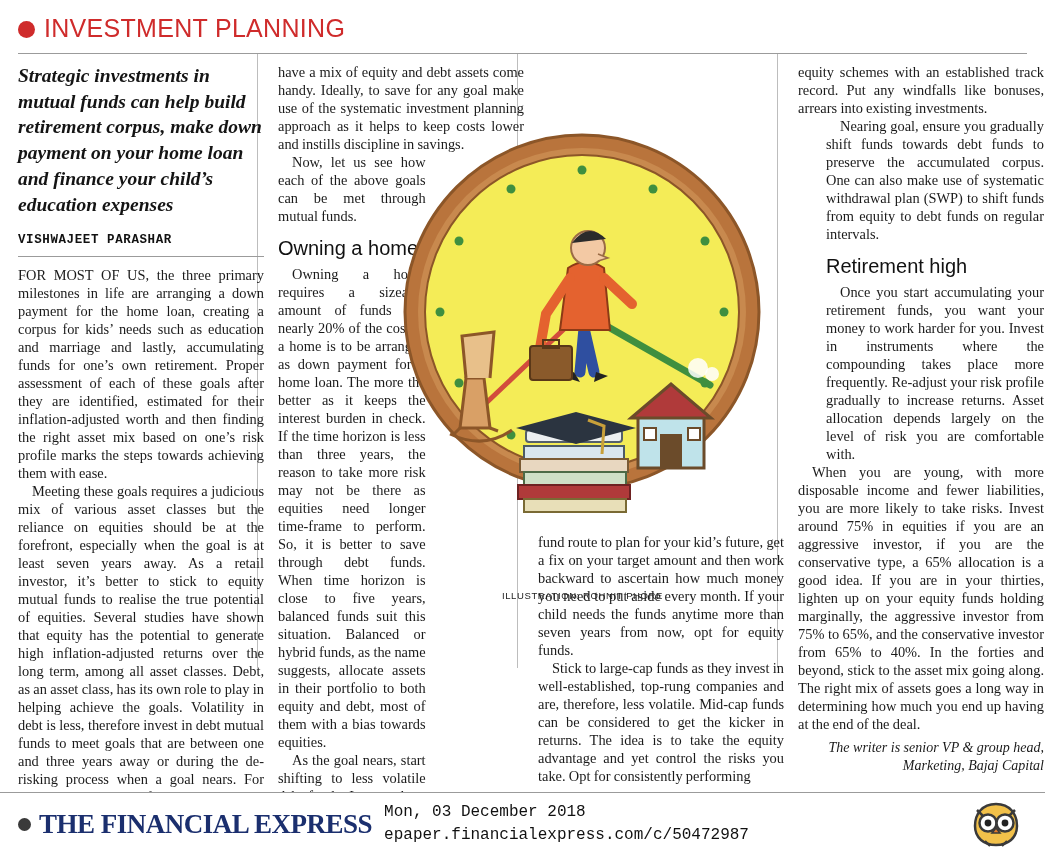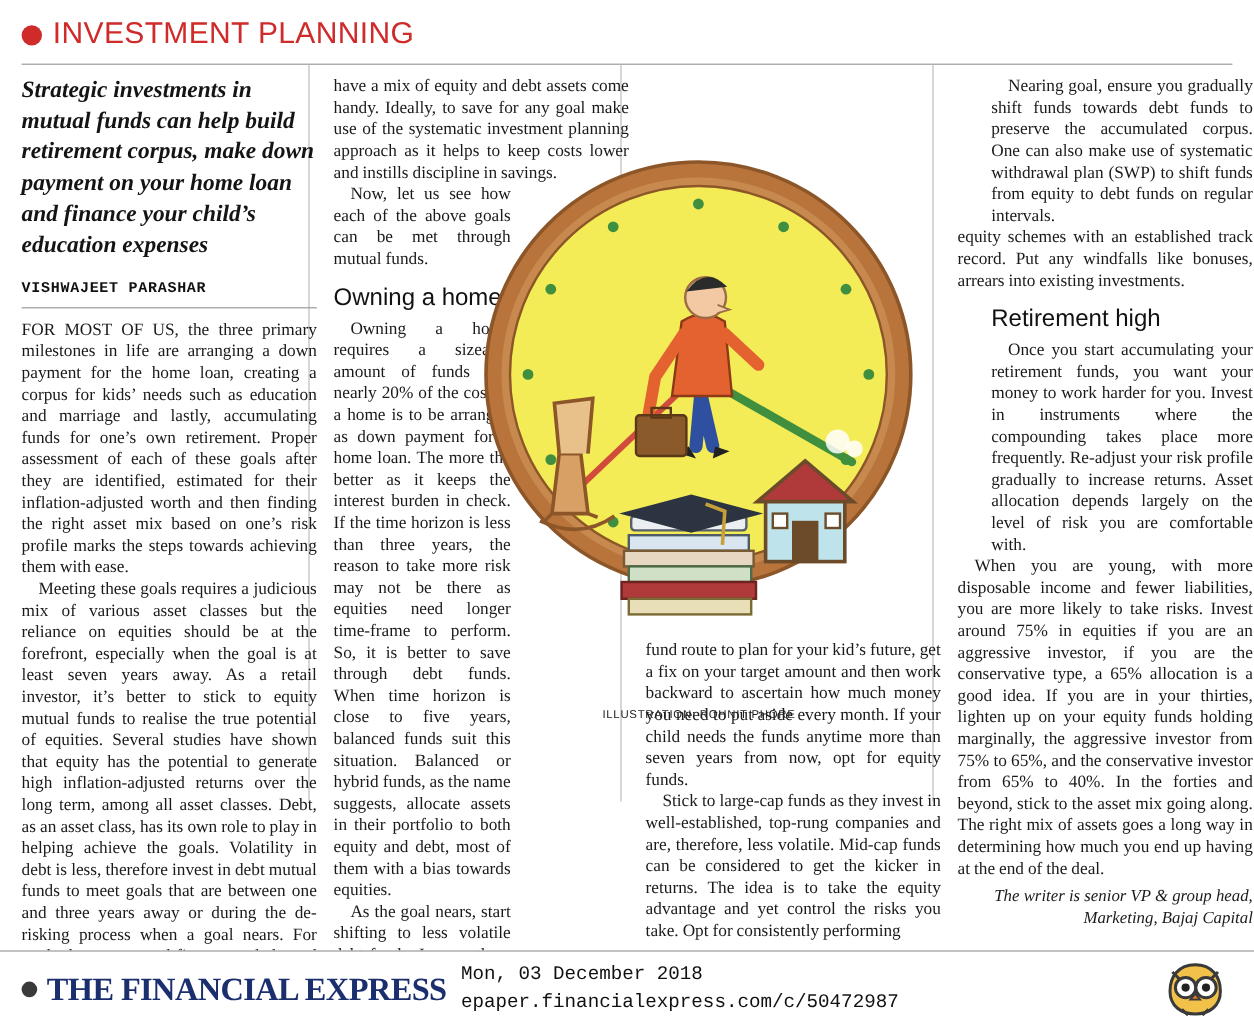--- a/index.html
+++ b/index.html
@@ -271,22 +271,22 @@
 
     </div>
 
     <div class="col">
       <div style="height:470px"></div>
       <p class="body first">fund route to plan for your kid’s future, get a fix on your target amount and then work backward to ascertain how much money you need to put aside every month. If your child needs the funds anytime more than seven years from now, opt for equity funds.</p>
       <p class="body">Stick to large-cap funds as they invest in well-established, top-rung companies and are, therefore, less volatile. Mid-cap funds can be considered to get the kicker in returns. The idea is to take the equity advantage and yet control the risks you take. Opt for consistently performing</p>
     </div>
 
     <div class="col">
+      <p class="body first">equity schemes with an established track record. Put any windfalls like bonuses, arrears into existing investments.</p>
       <p class="body" style="margin-left:28px">Nearing goal, ensure you gradually shift funds towards debt funds to preserve the accumulated corpus. One can also make use of systematic withdrawal plan (SWP) to shift funds from equity to debt funds on regular intervals.</p>
-      <p class="body first">equity schemes with an established track record. Put any windfalls like bonuses, arrears into existing investments.</p>
       <div class="subhead" style="margin-left:28px">Retirement high</div>
       <p class="body" style="margin-left:28px">Once you start accumulating your retirement funds, you want your money to work harder for you. Invest in instruments where the compounding takes place more frequently. Re-adjust your risk profile gradually to increase returns. Asset allocation depends largely on the level of risk you are comfortable with.</p>
       <p class="body">When you are young, with more disposable income and fewer liabilities, you are more likely to take risks. Invest around 75% in equities if you are an aggressive investor, if you are the conservative type, a 65% allocation is a good idea. If you are in your thirties, lighten up on your equity funds holding marginally, the aggressive investor from 75% to 65%, and the conservative investor from 65% to 40%. In the forties and beyond, stick to the asset mix going along. The right mix of assets goes a long way in determining how much you end up having at the end of the deal.</p>
       <div class="signoff">The writer is senior VP &amp; group head, Marketing, Bajaj Capital</div>
     </div>
   </div>
 
   <div class="footer">
     <div class="footer-inner">
       <div class="fe-logo">

